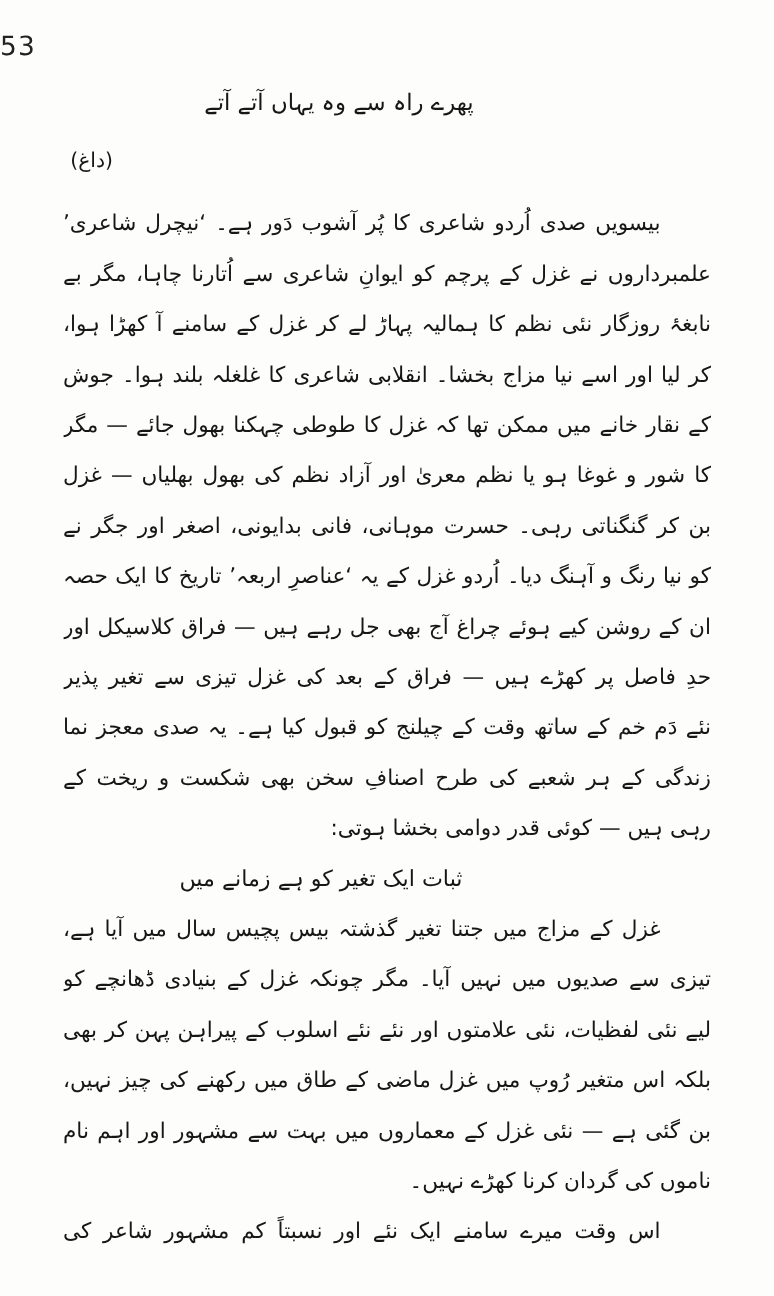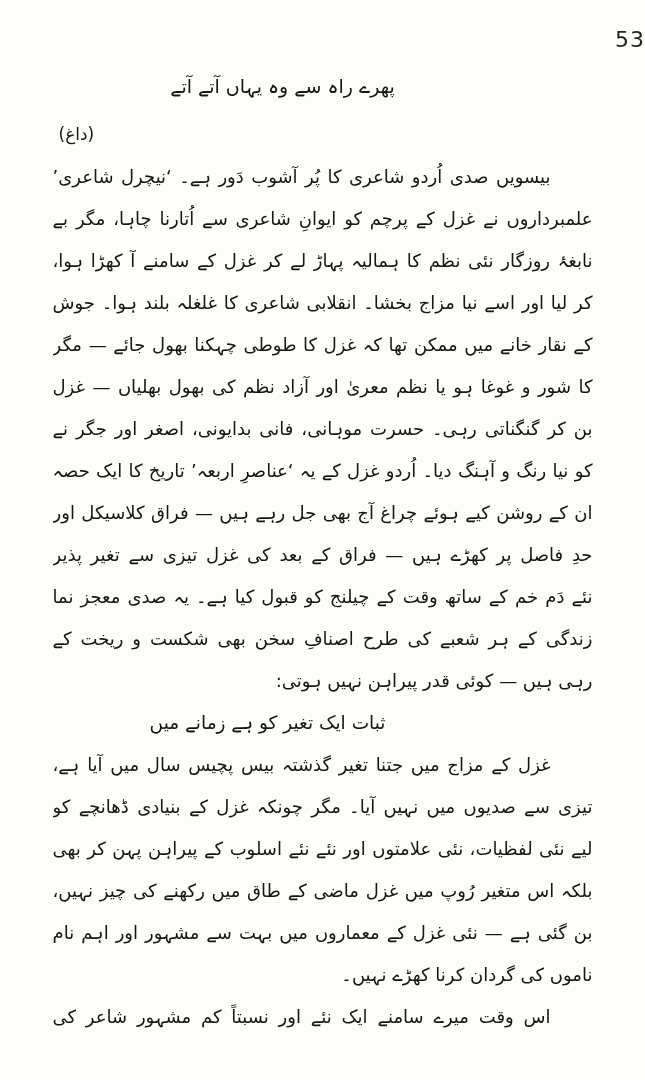--- a/index.html
+++ b/index.html
@@ -10,31 +10,31 @@
     color:#161616;
     overflow:hidden;
   }
   .page {
     position:relative;
     width:645px; height:1080px;
     background:#fdfdfb;
   }
   .page-number {
     padding-top:26px;
-    text-align:right;
+    text-align:left;
     font-size:22px;
     line-height:28px;
     color:#222;
     letter-spacing:1px;
     font-weight:500;
   }
   .epigraph {
     position:relative;
     width:540px;
-    margin:12px auto 6px;
+    margin:12px auto 16px;
     direction:rtl;
     height:84px;
   }
   .verse-line {
     text-align:center;
     font-size:19px;
     line-height:40px;
     transform:translateX(-40px);
     white-space:nowrap;
   }
@@ -91,21 +91,21 @@
       <div class="line">نابغۂ روزگار نئی نظم کا ہمالیہ پہاڑ لے کر غزل کے سامنے آ کھڑا ہوا، مگر غزل نے اسے بھی رام</div>
       <div class="line">کر لیا اور اسے نیا مزاج بخشا۔ انقلابی شاعری کا غلغلہ بلند ہوا۔ جوش اور ان کے ہم نواؤں</div>
       <div class="line">کے نقار خانے میں ممکن تھا کہ غزل کا طوطی چہکنا بھول جائے — مگر نہیں — انقلابی شاعری</div>
       <div class="line">کا شور و غوغا ہو یا نظم معریٰ اور آزاد نظم کی بھول بھلیاں — غزل وقت کے دل کی دھڑکن</div>
       <div class="line">بن کر گنگناتی رہی۔ حسرت موہانی، فانی بدایونی، اصغر اور جگر نے اس صدی میں کلاسیکل غزل</div>
       <div class="line">کو نیا رنگ و آہنگ دیا۔ اُردو غزل کے یہ ‘عناصرِ اربعہ’ تاریخ کا ایک حصہ بن چکے ہیں، مگر</div>
       <div class="line">ان کے روشن کیے ہوئے چراغ آج بھی جل رہے ہیں — فراق کلاسیکل اور جدید غزل کے</div>
       <div class="line">حدِ فاصل پر کھڑے ہیں — فراق کے بعد کی غزل تیزی سے تغیر پذیر ہوئی ہے اور اس نے</div>
       <div class="line">نئے دَم خم کے ساتھ وقت کے چیلنج کو قبول کیا ہے۔ یہ صدی معجز نما تغیرات کی صدی ہے —</div>
       <div class="line">زندگی کے ہر شعبے کی طرح اصنافِ سخن بھی شکست و ریخت کے عمل سے گزری ہیں اور گزر</div>
-      <div class="line end">رہی ہیں — کوئی قدر پیراہن نہیں ہوتی:</div>
+      <div class="line end">رہی ہیں — کوئی قدر دوامی بخشا ہوتی:</div>
     </div>
 
     <div class="center-verse">ثبات ایک تغیر کو ہے زمانے میں</div>
 
     <div>
       <div class="line indent">غزل کے مزاج میں جتنا تغیر گذشتہ بیس پچیس سال میں آیا ہے، شاید ایسا اور اس</div>
       <div class="line">تیزی سے صدیوں میں نہیں آیا۔ مگر چونکہ غزل کے بنیادی ڈھانچے کو بدلنا ممکن نہیں، اس</div>
       <div class="line">لیے نئی لفظیات، نئی علامتوں اور نئے نئے اسلوب کے پیراہن پہن کر بھی غزل غزل ہی ہے</div>
       <div class="line">بلکہ اس متغیر رُوپ میں غزل ماضی کے طاق میں رکھنے کی چیز نہیں، بلکہ آج کی زندگی کا آئینہ</div>
       <div class="line">بن گئی ہے — نئی غزل کے معماروں میں بہت سے مشہور اور اہم نام ہیں، مگر اس وقت ان</div>

